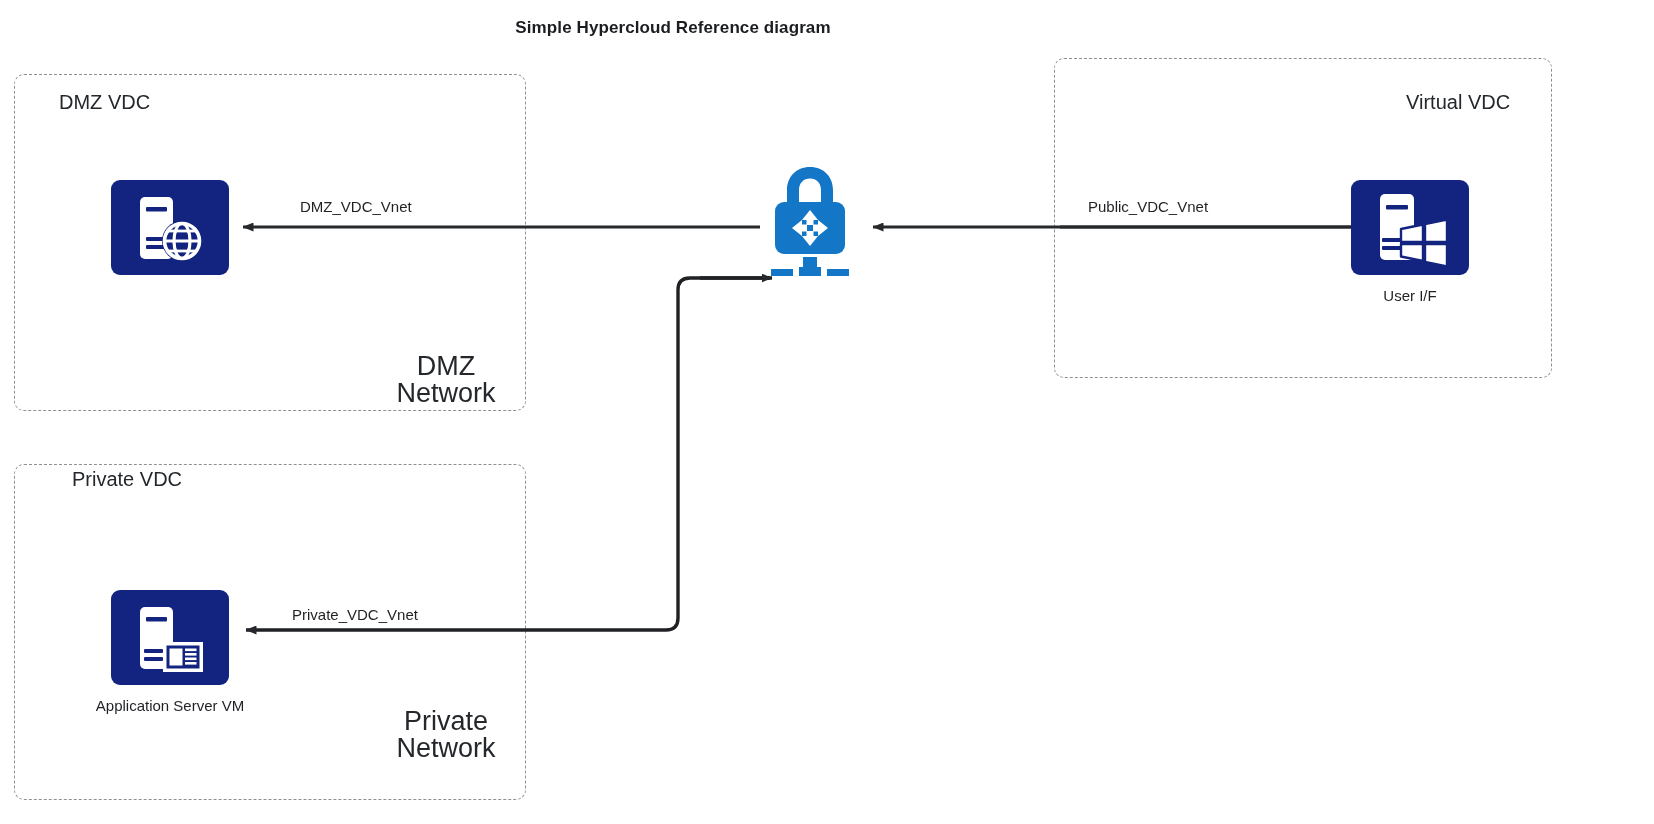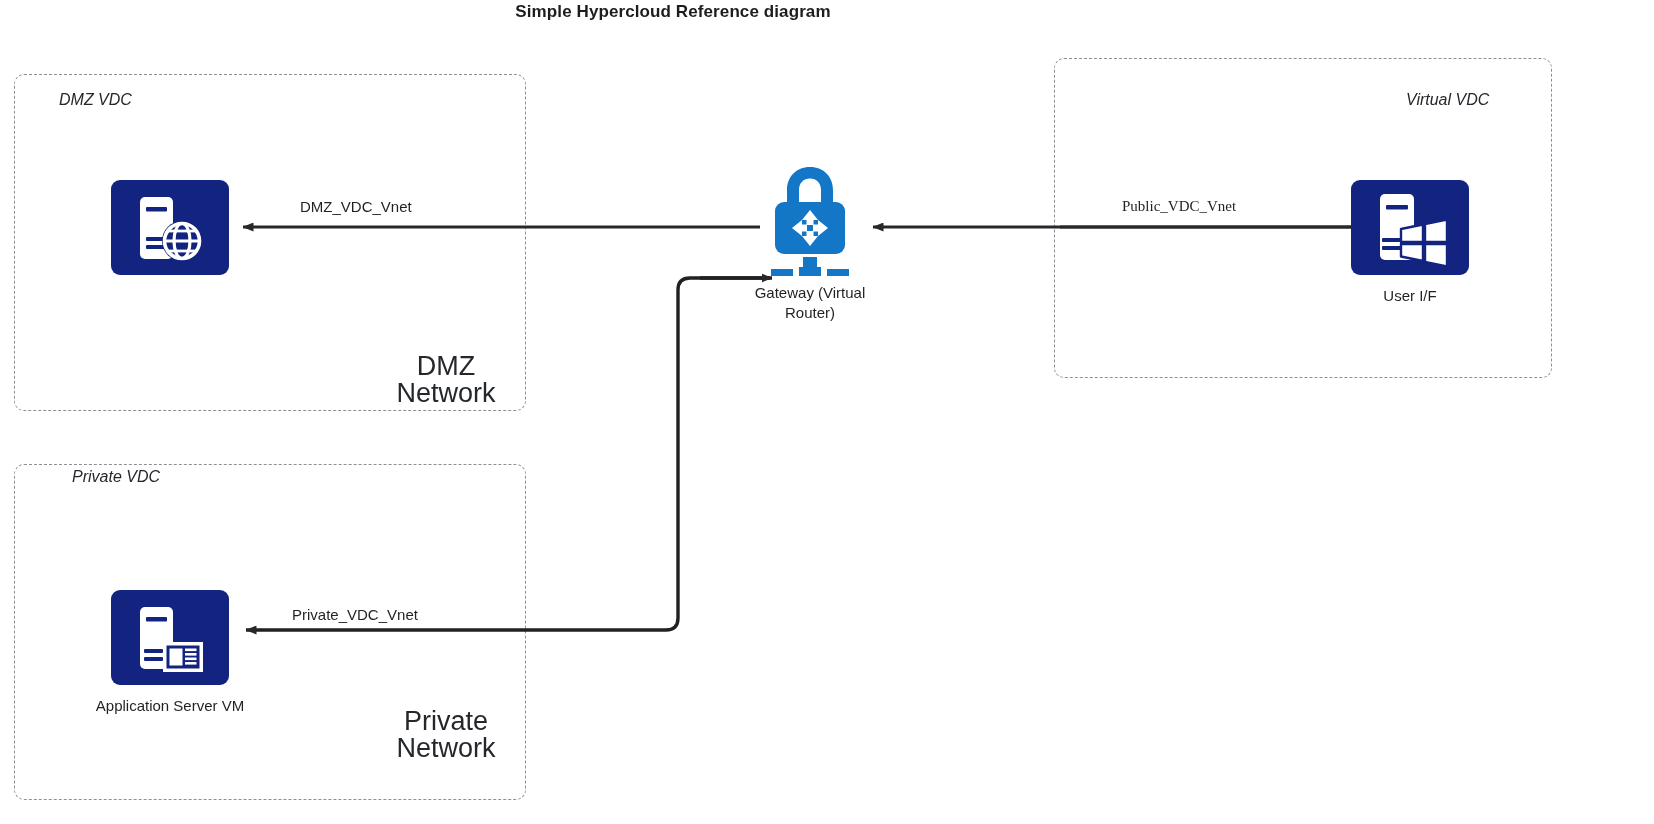--- a/index.html
+++ b/index.html
@@ -19,21 +19,21 @@
   #canvas {
     position: absolute;
     left: 0; top: 0;
     width: 1654px;
     height: 824px;
   }
 
   .diagram-title {
     position: absolute;
     left: 0;
-    top: 2px;
+    top: 18px;
     width: 1346px;
     text-align: center;
     font-size: 17px;
     font-weight: bold;
     color: #1b1d20;
     letter-spacing: .1px;
   }
 
   
   .vdc-box {
@@ -42,24 +42,23 @@
     border-radius: 10px;
     box-sizing: border-box;
     background: transparent;
   }
   #vdc-dmz     { left: 14px;   top: 74px;  width: 512px; height: 337px; }
   #vdc-private { left: 14px;   top: 464px; width: 512px; height: 336px; }
   #vdc-public  { left: 1054px; top: 58px;  width: 498px; height: 320px; }
 
   .vdc-title {
     position: absolute;
-    font-size: 16px;
+    font-size: 20px;
     color: #24272b;
     white-space: nowrap;
-    font-style: italic;
   }
   #vdc-title-dmz     { left: 59px;   top: 91px; }
   #vdc-title-private { left: 72px;   top: 468px; }
   #vdc-title-public  { left: 1406px; top: 91px; }
 
   .net-label {
     position: absolute;
     font-size: 27px;
     color: #24272b;
     text-align: center;
@@ -109,21 +108,21 @@
   }
 
   .edge-label {
     position: absolute;
     font-size: 15px;
     color: #1f2124;
     white-space: nowrap;
     text-align: right;
   }
   #edge-label-dmz     { left: 300px;  top: 198px; }
-  #edge-label-public  { left: 1122px; top: 198px; font-family: Liberation Serif, serif; }
+  #edge-label-public  { left: 1088px; top: 198px; }
   #edge-label-private { left: 292px;  top: 606px; }
 </style>
 </head>
 <body>
 
 <div class="diagram-title">Simple Hypercloud Reference diagram</div>
 
 <div id="vdc-dmz" class="vdc-box"></div>
 <div id="vdc-private" class="vdc-box"></div>
 <div id="vdc-public" class="vdc-box"></div>
@@ -214,22 +213,20 @@
         <path d="M27 64 L37 56 L37 60.5 L42 60.5 L42 67.5 L37 67.5 L37 72 Z"></path>
         <path d="M63 64 L53 72 L53 67.5 L48 67.5 L48 60.5 L53 60.5 L53 56 Z"></path>
       </g>
 
       <rect x="38" y="93" width="14" height="10" fill="#1476c6"></rect>
       <rect x="34" y="103" width="22" height="11" fill="#1476c6"></rect>
       <rect x="6" y="105" width="22" height="8" fill="#1476c6"></rect>
       <rect x="62" y="105" width="22" height="8" fill="#1476c6"></rect>
     </svg>
   </span>
-  <div class="caption">Gateway (Virtual
-Router)</div>
 </div>
 
 <div id="node-userif" class="node">
   <span class="icon-wrap">
     <svg width="118" height="95" viewBox="0 0 118 95" xmlns="http://www.w3.org/2000/svg">
       <rect x="0" y="0" width="118" height="95" rx="9" ry="9" fill="#132480"></rect>
 
       <rect x="29" y="14" width="34" height="66" rx="5" ry="5" fill="#ffffff"></rect>
       <rect x="35" y="25" width="22" height="4.5" rx="1" fill="#132480"></rect>
       <rect x="31" y="58" width="19" height="4" rx="1" fill="#132480"></rect>

